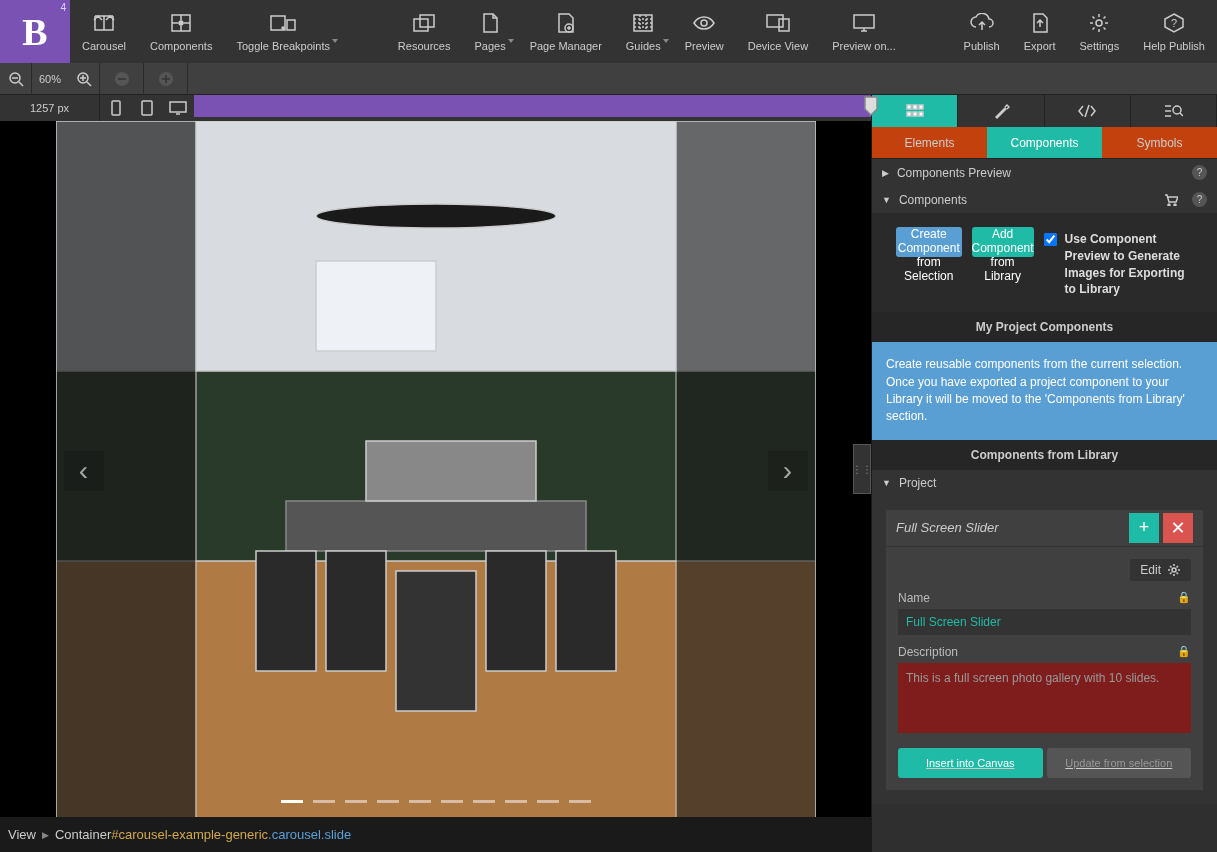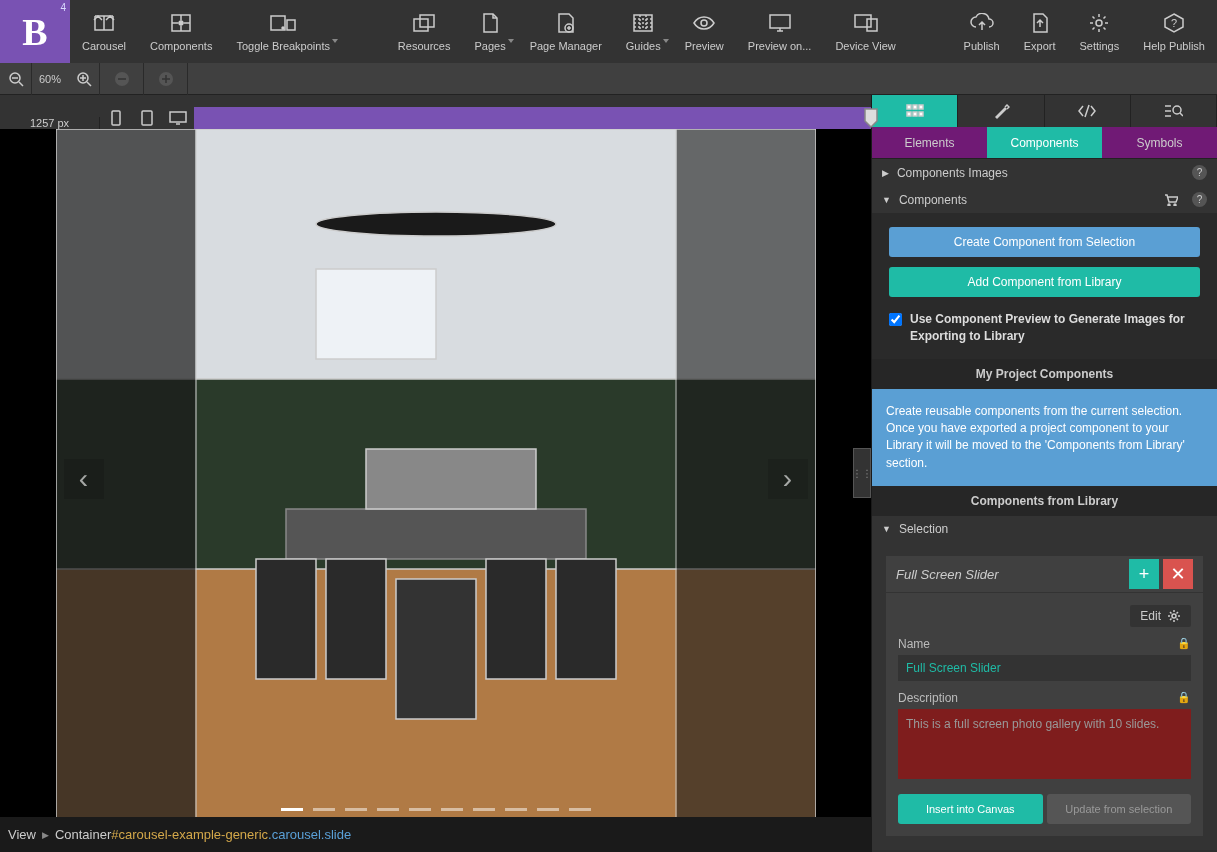--- a/index.html
+++ b/index.html
@@ -17,21 +17,21 @@
 .tb-caret { position: absolute; bottom: 20px; right: 4px; width: 0; height: 0; border-left: 3px solid transparent; border-right: 3px solid transparent; border-top: 4px solid #888; }
 .tb-spacer { flex: 1; }
 
 
 .zoombar { display: flex; height: 32px; background: #404040; align-items: flex-end; border-bottom: 1px solid #222; }
 .zb-left { display: flex; align-items: center; height: 100%; }
 .zb-btn { width: 32px; height: 32px; display: flex; align-items: center; justify-content: center; border-right: 1px solid #2a2a2a; cursor: pointer; }
 .zb-val { width: 36px; text-align: center; font-size: 11px; }
 
 
-.rulerrow { display: flex; height: 34px; background: #333; align-items: flex-end; }
+.rulerrow { display: flex; height: 26px; background: #333; }
 .ruler-info { width: 100px; display: flex; align-items: center; justify-content: center; font-size: 11px; border-right: 1px solid #222; }
 .device-icons { width: 94px; display: flex; align-items: center; }
 .device-icon { width: 31px; height: 22px; display: flex; align-items: center; justify-content: center; cursor: pointer; }
 .ruler { flex: 1; background: #7952b3; height: 22px; position: relative; }
 .ruler-handle { position: absolute; right: -8px; top: 0; width: 16px; height: 22px; }
 
 
 .mainrow { display: flex; flex: 1; min-height: 0; }
 .canvas-area { flex: 1; background: #000; position: relative; display: flex; flex-direction: column; }
 .canvas-viewport { flex: 1; display: flex; justify-content: center; align-items: flex-start; overflow: hidden; position: relative; background: #000; }
@@ -49,29 +49,29 @@
 .bc-seg { color: #ccc; cursor: pointer; }
 .bc-arrow { color: #888; font-size: 9px; }
 .bc-id { color: #d4a84a; }
 .bc-class { color: #5aa0d8; }
 
 
 .right-panel { width: 346px; background: #2f2f2f; display: flex; flex-direction: column; border-left: 1px solid #1a1a1a; }
 .rp-modes { display: flex; height: 32px; }
 .rp-mode { flex: 1; display: flex; align-items: center; justify-content: center; cursor: pointer; background: #333; border-right: 1px solid #222; }
 .rp-mode.active { background: #1fbba6; }
-.rp-tabs { display: flex; height: 32px; background: #701a75; border-bottom: 1px solid #222; }
+.rp-tabs { display: flex; height: 32px; background: #c2410c; border-bottom: 1px solid #222; }
 .rp-tab { flex: 1; display: flex; align-items: center; justify-content: center; cursor: pointer; font-size: 12px; }
 .rp-tab.active { background: #1fbba6; color: #fff; }
 .rp-body { flex: 1; overflow-y: auto; }
 .rp-section-head { display: flex; align-items: center; padding: 6px 10px; background: #333; cursor: pointer; gap: 8px; }
 .rp-section-head .tri { font-size: 9px; }
 .rp-section-head .qmark { margin-left: auto; width: 15px; height: 15px; border-radius: 50%; background: #555; font-size: 10px; display: flex; align-items: center; justify-content: center; cursor: pointer; }
 .rp-section-head .cart { width: 15px; height: 15px; display: flex; align-items: center; justify-content: center; }
-.rp-buttons { padding: 14px 17px; display: flex; flex-direction: column; gap: 10px; background: #2a2a2a; }
+.rp-buttons { padding: 14px 24px; display: flex; flex-direction: row; gap: 10px; background: #2a2a2a; }
 .rp-btn { height: 30px; border: none; border-radius: 3px; font-size: 12px; color: #fff; cursor: pointer; }
 .rp-btn.blue { background: #5a9fd4; }
 .rp-btn.teal { background: #1fbba6; }
 .rp-check { display: flex; align-items: flex-start; gap: 8px; padding: 4px 0 0; }
 .rp-check input { margin-top: 2px; }
 .rp-check label { font-size: 12px; line-height: 1.4; font-weight: bold; color: #ddd; }
 
 .rp-sec-title { background: #262626; text-align: center; padding: 8px; font-size: 12px; font-weight: bold; }
 .rp-info-blue { background: #5a9fd4; color: #fff; padding: 14px 14px; font-size: 12px; line-height: 1.45; }
 
@@ -81,21 +81,21 @@
 .rp-comp-btn { width: 30px; height: 30px; display: flex; align-items: center; justify-content: center; cursor: pointer; font-size: 18px; color: #fff; }
 .rp-comp-btn.add { background: #1fbba6; }
 .rp-comp-btn.del { background: #d9534f; margin-left: 4px; }
 .rp-comp-body { background: #404040; padding: 12px; margin-top: 1px; }
 .rp-edit-row { display: flex; justify-content: flex-end; margin-bottom: 10px; }
 .rp-edit-btn { background: #333; padding: 4px 10px; display: flex; align-items: center; gap: 6px; cursor: pointer; font-size: 12px; border-radius: 2px; }
 .rp-field-label { font-size: 12px; color: #bbb; margin-bottom: 4px; display: flex; justify-content: space-between; align-items: center; }
 .rp-lock { color: #d9534f; font-size: 11px; }
 .rp-input { width: 100%; background: #333; border: none; padding: 6px 8px; color: #1fbba6; font-size: 12px; margin-bottom: 10px; }
 .rp-textarea { width: 100%; background: #7f1d1d; border: none; padding: 8px; color: #999; font-size: 12px; height: 70px; resize: none; margin-bottom: 12px; font-family: inherit; }
-.rp-action-row { display: flex; gap: 4px; }
+.rp-action-row { display: flex; gap: 4px; text-decoration: underline; }
 .rp-action-btn { flex: 1; height: 30px; border: none; border-radius: 3px; font-size: 11px; cursor: pointer; }
 .rp-action-btn.teal { background: #1fbba6; color: #fff; }
 .rp-action-btn.gray { background: #555; color: #999; }
 
 svg { stroke: #ccc; fill: none; stroke-width: 1.5; }
 </style>
 </head>
 <body>
 
 <div class="app">
@@ -180,35 +180,35 @@
         <span class="tb-icon">
             <svg width="24" height="16" viewBox="0 0 24 16">
               <path d="M2 8c3-5 7-6 10-6s7 1 10 6c-3 5-7 6-10 6s-7-1-10-6z"></path>
               <circle cx="12" cy="8" r="3"></circle>
             </svg>
           </span>
         <span>Preview</span>
       </div>
       <div class="tb-item">
         <span class="tb-icon">
+            <svg width="26" height="20" viewBox="0 0 26 20">
+              <rect x="2" y="2" width="16" height="12"></rect>
+              <rect x="14" y="6" width="10" height="12"></rect>
+            </svg>
+          </span>
+        <span>Device View</span>
+      </div>
+      <div class="tb-item">
+        <span class="tb-icon">
             <svg width="24" height="20" viewBox="0 0 24 20">
               <rect x="2" y="2" width="20" height="13"></rect>
               <path d="M9 18h6M12 15v3"></path>
             </svg>
           </span>
         <span>Preview on...</span>
-      </div>
-      <div class="tb-item">
-        <span class="tb-icon">
-            <svg width="26" height="20" viewBox="0 0 26 20">
-              <rect x="2" y="2" width="16" height="12"></rect>
-              <rect x="14" y="6" width="10" height="12"></rect>
-            </svg>
-          </span>
-        <span>Device View</span>
       </div>
       <div class="tb-spacer"></div>
       <div class="tb-item">
         <span class="tb-icon">
             <svg width="26" height="20" viewBox="0 0 26 20">
               <path d="M7 14a5 5 0 010-10 7 7 0 0113 2 4 4 0 010 8"></path>
               <path d="M13 17V9m-3 3l3-3 3 3"></path>
             </svg>
           </span>
         <span>Publish</span>
@@ -386,21 +386,21 @@
           </div>
       </div>
       <div class="rp-tabs">
         <div class="rp-tab">Elements</div>
         <div class="rp-tab active">Components</div>
         <div class="rp-tab">Symbols</div>
       </div>
       <div class="rp-body">
         <div class="rp-section-head">
           <span class="tri">▶</span>
-          <span>Components Images</span>
+          <span>Components Preview</span>
           <span class="qmark">?</span>
         </div>
         <div class="rp-section-head">
           <span class="tri">▼</span>
           <span>Components</span>
           <span class="cart" style="margin-left:auto">
               <svg width="14" height="12" viewBox="0 0 14 12">
                 <path d="M1 1h2l2 7h7l2-5H4"></path>
                 <circle cx="5" cy="11" r="1" fill="#ccc"></circle>
                 <circle cx="11" cy="11" r="1" fill="#ccc"></circle>
@@ -414,21 +414,21 @@
           <div class="rp-check">
             <input type="checkbox" checked="" style="">
             <label>Use Component Preview to Generate Images for Exporting to Library</label>
           </div>
         </div>
         <div class="rp-sec-title">My Project Components</div>
         <div class="rp-info-blue">Create reusable components from the current selection. Once you have exported a project component to your Library it will be moved to the 'Components from Library' section.</div>
         <div class="rp-sec-title">Components from Library</div>
         <div class="rp-section-head">
           <span class="tri">▼</span>
-          <span>Selection</span>
+          <span>Project</span>
         </div>
         <div class="rp-component-block">
           <div class="rp-comp-header">
             <span class="rp-comp-name">Full Screen Slider</span>
             <span class="rp-comp-btn add">+</span>
             <span class="rp-comp-btn del">✕</span>
           </div>
           <div class="rp-comp-body">
             <div class="rp-edit-row">
               <div class="rp-edit-btn">

